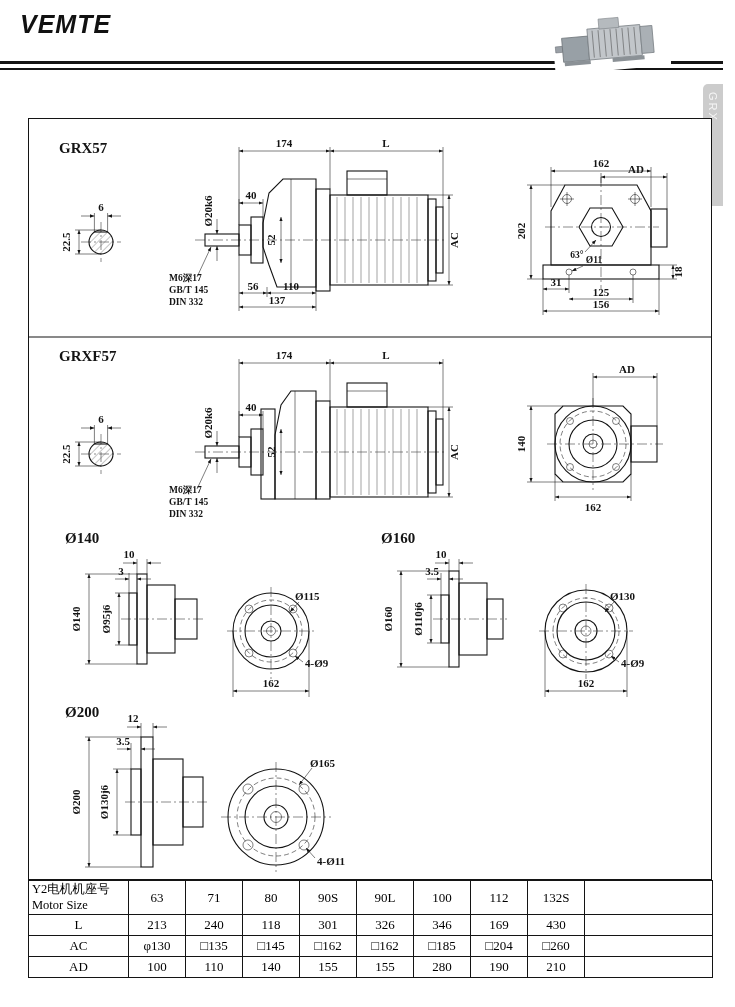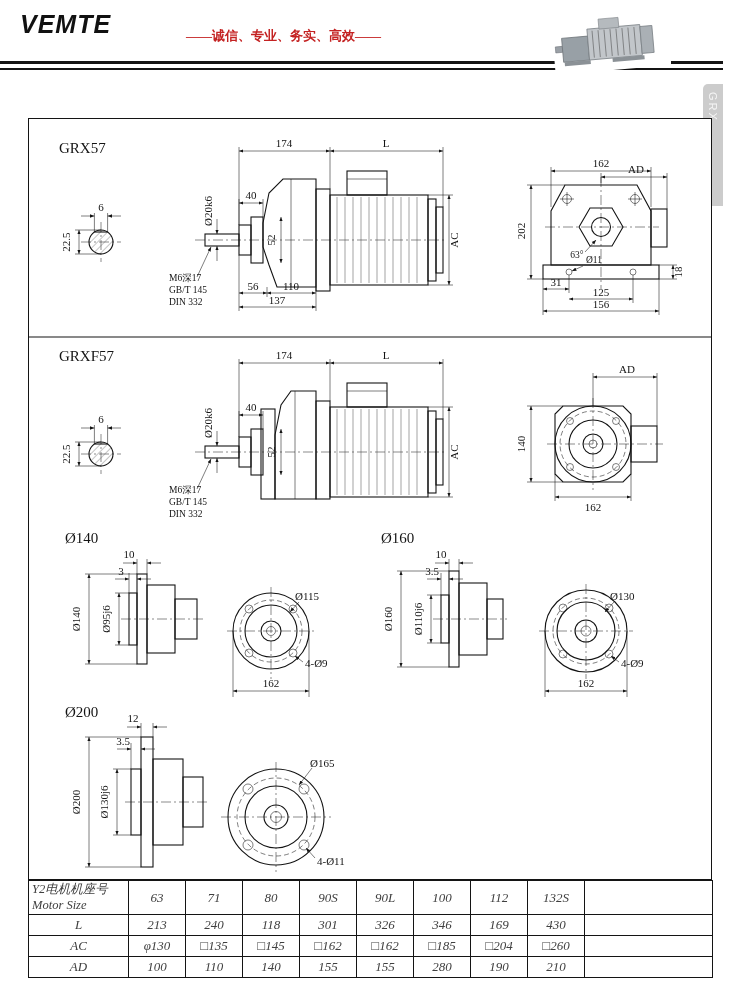--- a/index.html
+++ b/index.html
@@ -12,50 +12,49 @@
   .tagline { position:absolute; left:186px; top:27px; font-size:13px; font-weight:bold; color:#c42222; }
   .rule1 { position:absolute; left:0; top:61px; width:735px; height:3px; background:#141414; }
   .rule2 { position:absolute; left:0; top:68px; width:735px; height:2px; background:#141414; }
   .motor-ill { position:absolute; left:553px; top:12px; }
   .side-tab { position:absolute; right:0; top:84px; width:20px; height:122px; background:#cccccc;
               border-radius:5px 0 0 5px; display:flex; justify-content:center; padding-top:8px; }
   .side-tab span { writing-mode:vertical-rl; color:#f5f5f5; font-family:"Liberation Sans",sans-serif;
                    font-size:11px; letter-spacing:2px; }
   .section-title { position:absolute; left:42px; top:86px; font-size:15px; color:#111; }
 
-  .draw-box { position:absolute; left:28px; top:118px; width:684px; height:762px; border:1px solid #141414; background:#fff; }
+  .draw-box { position:absolute; left:28px; top:118px; width:684px; height:762px; border:1px solid #141414; background:#fff;font-weight:bold; }
 
   
   svg text { font-family:"Liberation Serif", serif; fill:#141414; }
   .dt { font-size:11px; text-anchor:middle; }
   .st { font-size:9.5px; text-anchor:middle; }
   .tt { font-size:15px; text-anchor:start; }
   .ds { text-anchor:start; }
   .ol { stroke:#141414; stroke-width:1.1; fill:none; }
   .tl { stroke:#141414; stroke-width:0.55; fill:none; }
   .dl { stroke:#141414; stroke-width:0.55; fill:none; }
   .cl { stroke:#141414; stroke-width:0.5; fill:none; stroke-dasharray:10 3 2 3; }
   .bc { stroke:#141414; stroke-width:0.55; fill:none; stroke-dasharray:5 3; }
   .fin { stroke:#444; stroke-width:0.5; }
 
   
   table.dims { position:absolute; left:28px; top:880px; width:684px; border-collapse:collapse;
-               table-layout:fixed; font-size:13px; color:#404040; background:#fff;font-style:italic; }
+               table-layout:fixed; font-size:13px; color:#000000; background:#fff; }
   table.dims td { border:1px solid #141414; text-align:center; vertical-align:middle; padding:0; }
   tr.hrow { height:34px; }
   tr.vrow { height:21px; }
   td.first div { font-size:12.5px; text-align:left; padding-left:3px; line-height:1.25; }
 </style>
 </head>
 <body>
 
 <div class="page">
 
   <div class="logo">VEMTE</div>
-  <div class="tagline">——诚信、专业、务实、高效——</div>
   <div class="rule1"></div>
   <div class="rule2"></div>
 
   <svg class="motor-ill" width="118" height="58">
     <g transform="rotate(-5 59 29)">
       <rect x="0" y="0" width="118" height="58" fill="#ffffff"></rect>
       <rect x="2" y="30" width="7" height="6" fill="#9aa0a6" stroke="#6f757a" stroke-width="0.6"></rect>
       <rect x="9" y="22" width="26" height="24" fill="#98a0a6" stroke="#6f757a" stroke-width="0.8"></rect>
       <rect x="35" y="15" width="53" height="31" fill="#c2c6ca" stroke="#7a8085" stroke-width="0.8"></rect>
       <g class="fin">

